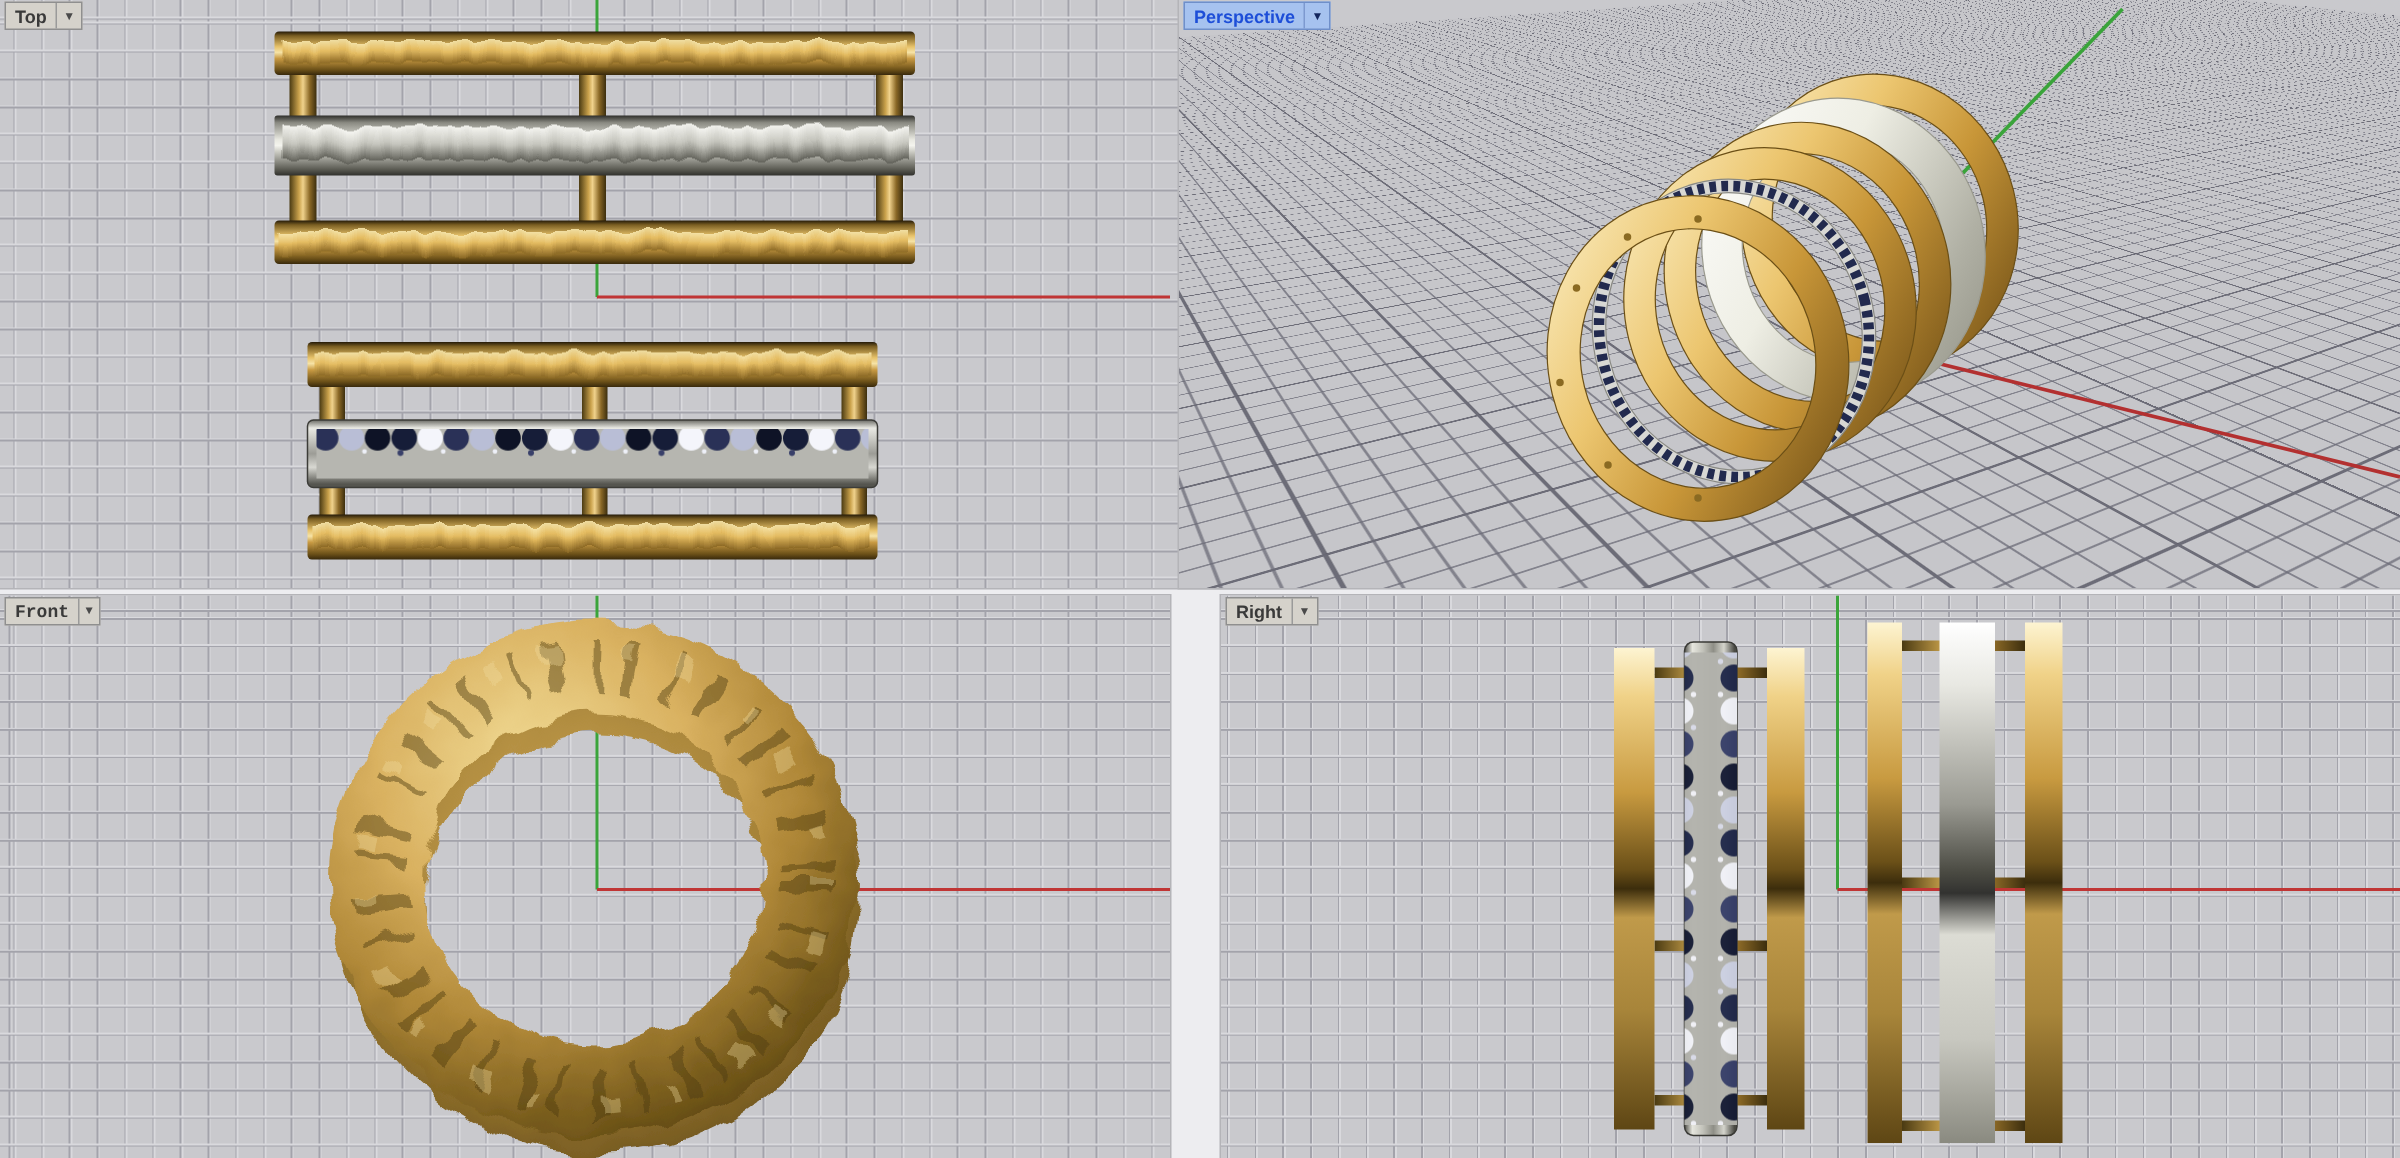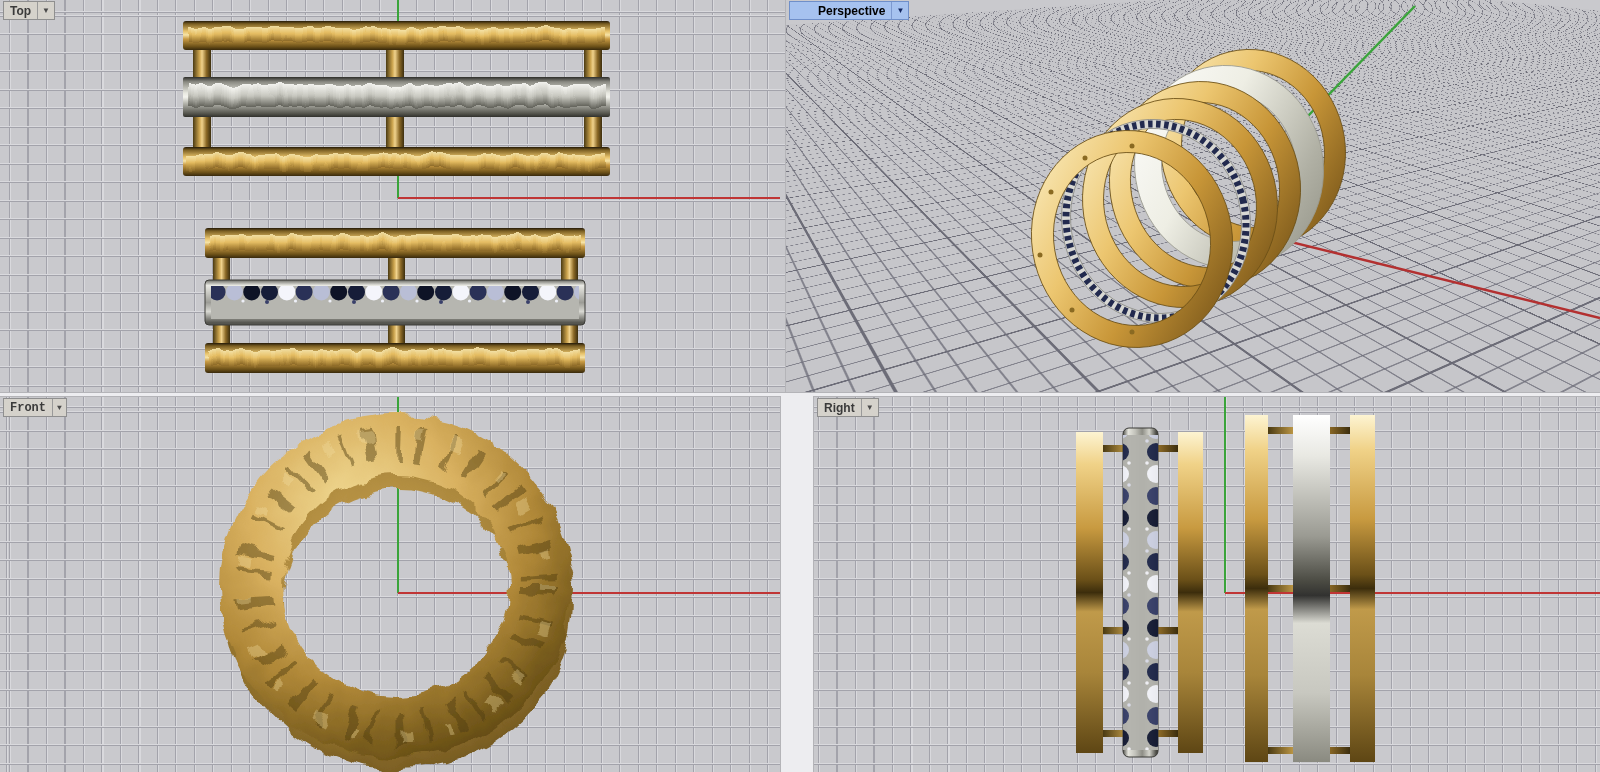--- a/index.html
+++ b/index.html
@@ -44,21 +44,21 @@
   .vp-label .txt{
     font-size:12px;font-weight:bold;color:#3a3a3a;letter-spacing:0;
     padding-right:6px;
   }
   .vp-label .arrow{
     border-left:1px solid #9a9a9a;height:100%;
     display:inline-flex;align-items:center;padding:0 4px;
     font-size:8px;color:#4a4a4a;
   }
   .vp-label.active{background:#a6c2ef;border-color:#6f8fc9;}
-  .vp-label.active .txt{color:#000000;margin-left:22px;}
+  .vp-label.active .txt{color:#1d4ed8;}
   .vp-label.active .arrow{color:#13265e;border-left-color:#7d99cf;}
 
   
   .p3d{position:absolute;left:0;top:0;right:0;bottom:0;overflow:hidden;background:#c9c9cd;}
   .p3d .plane{
     position:absolute;width:6000px;height:6000px;
     left:55%;top:88%;
     transform:translate(-50%,-50%) perspective(750px) rotateX(60deg) rotateZ(-35deg);
     background-color:#c6c6ca;
     background-image:

